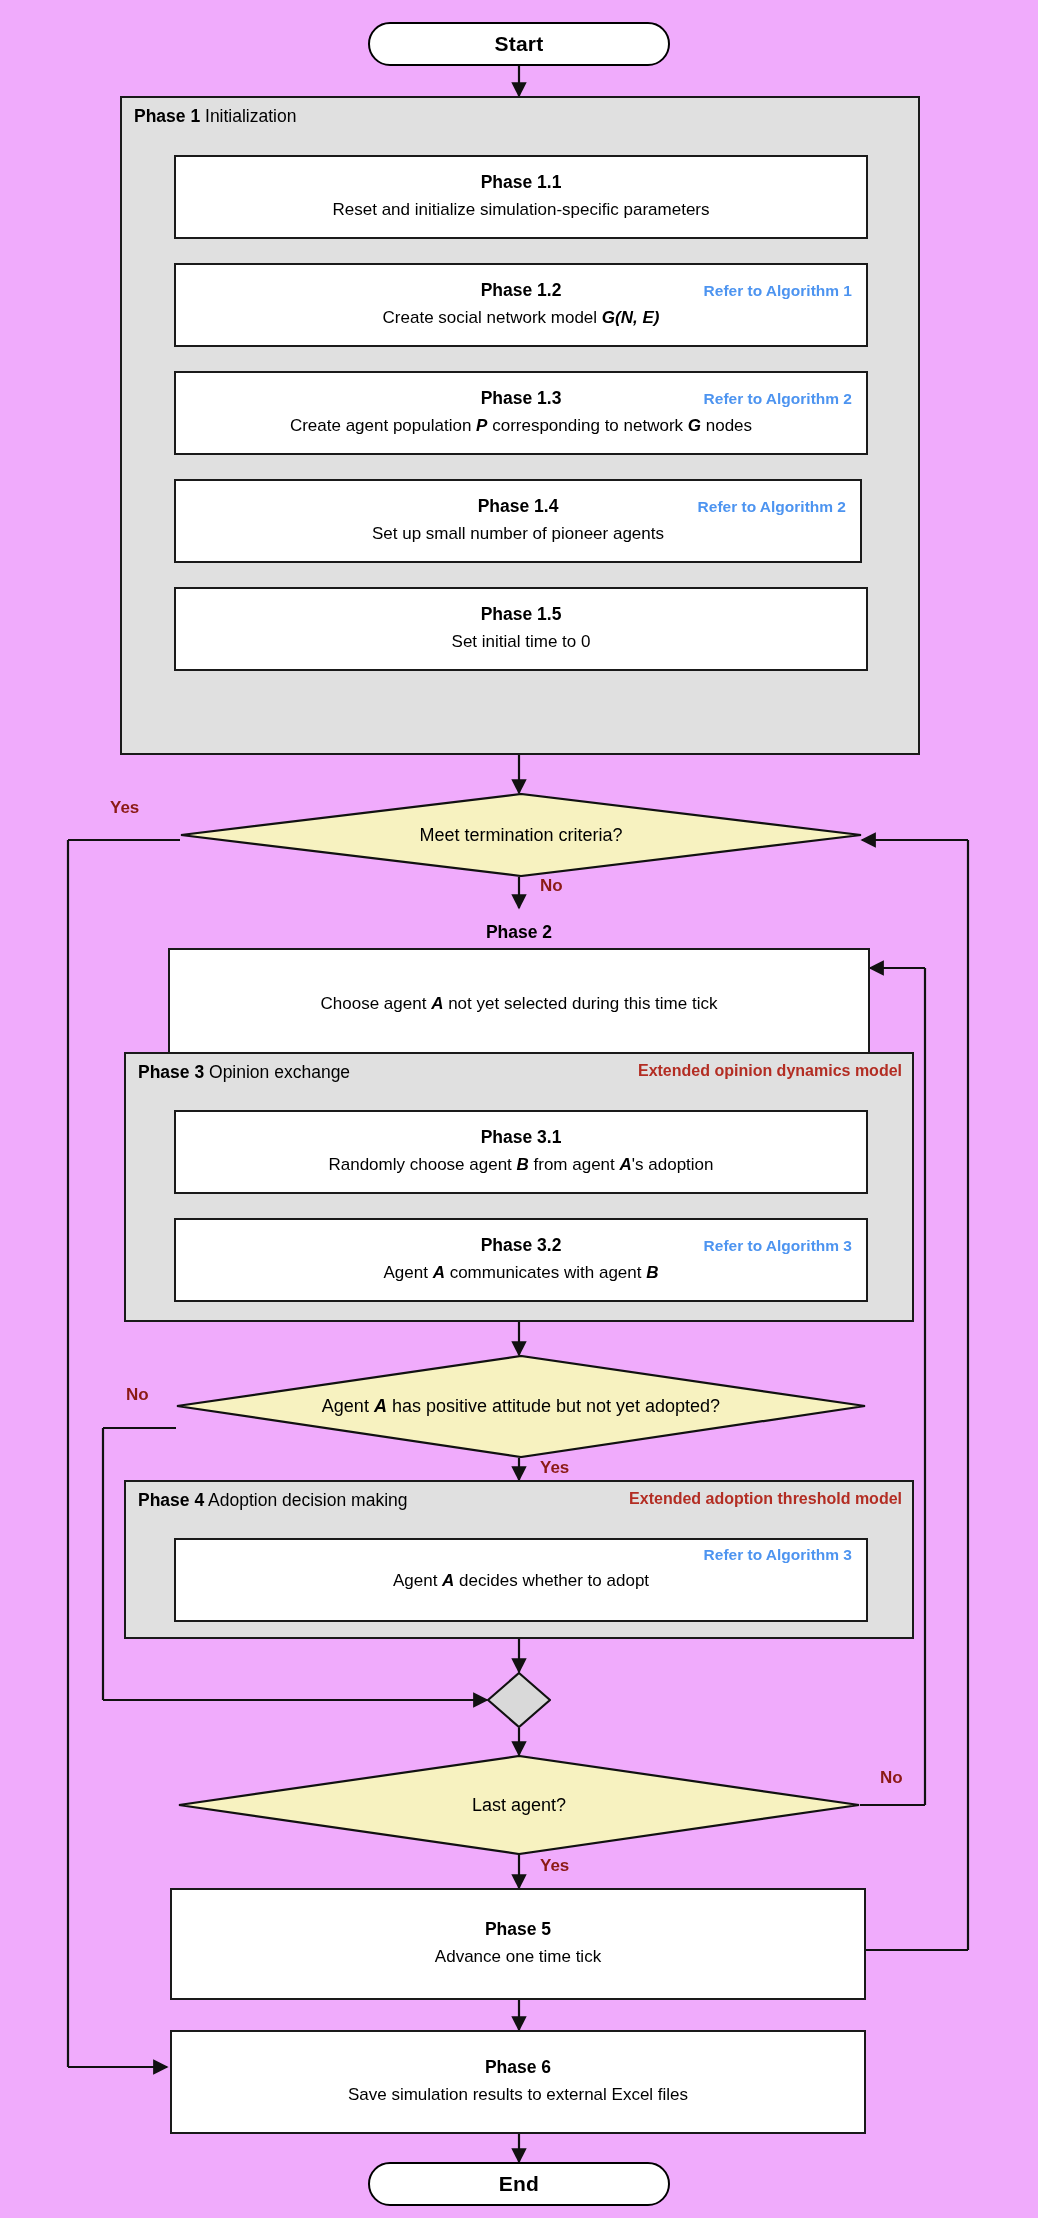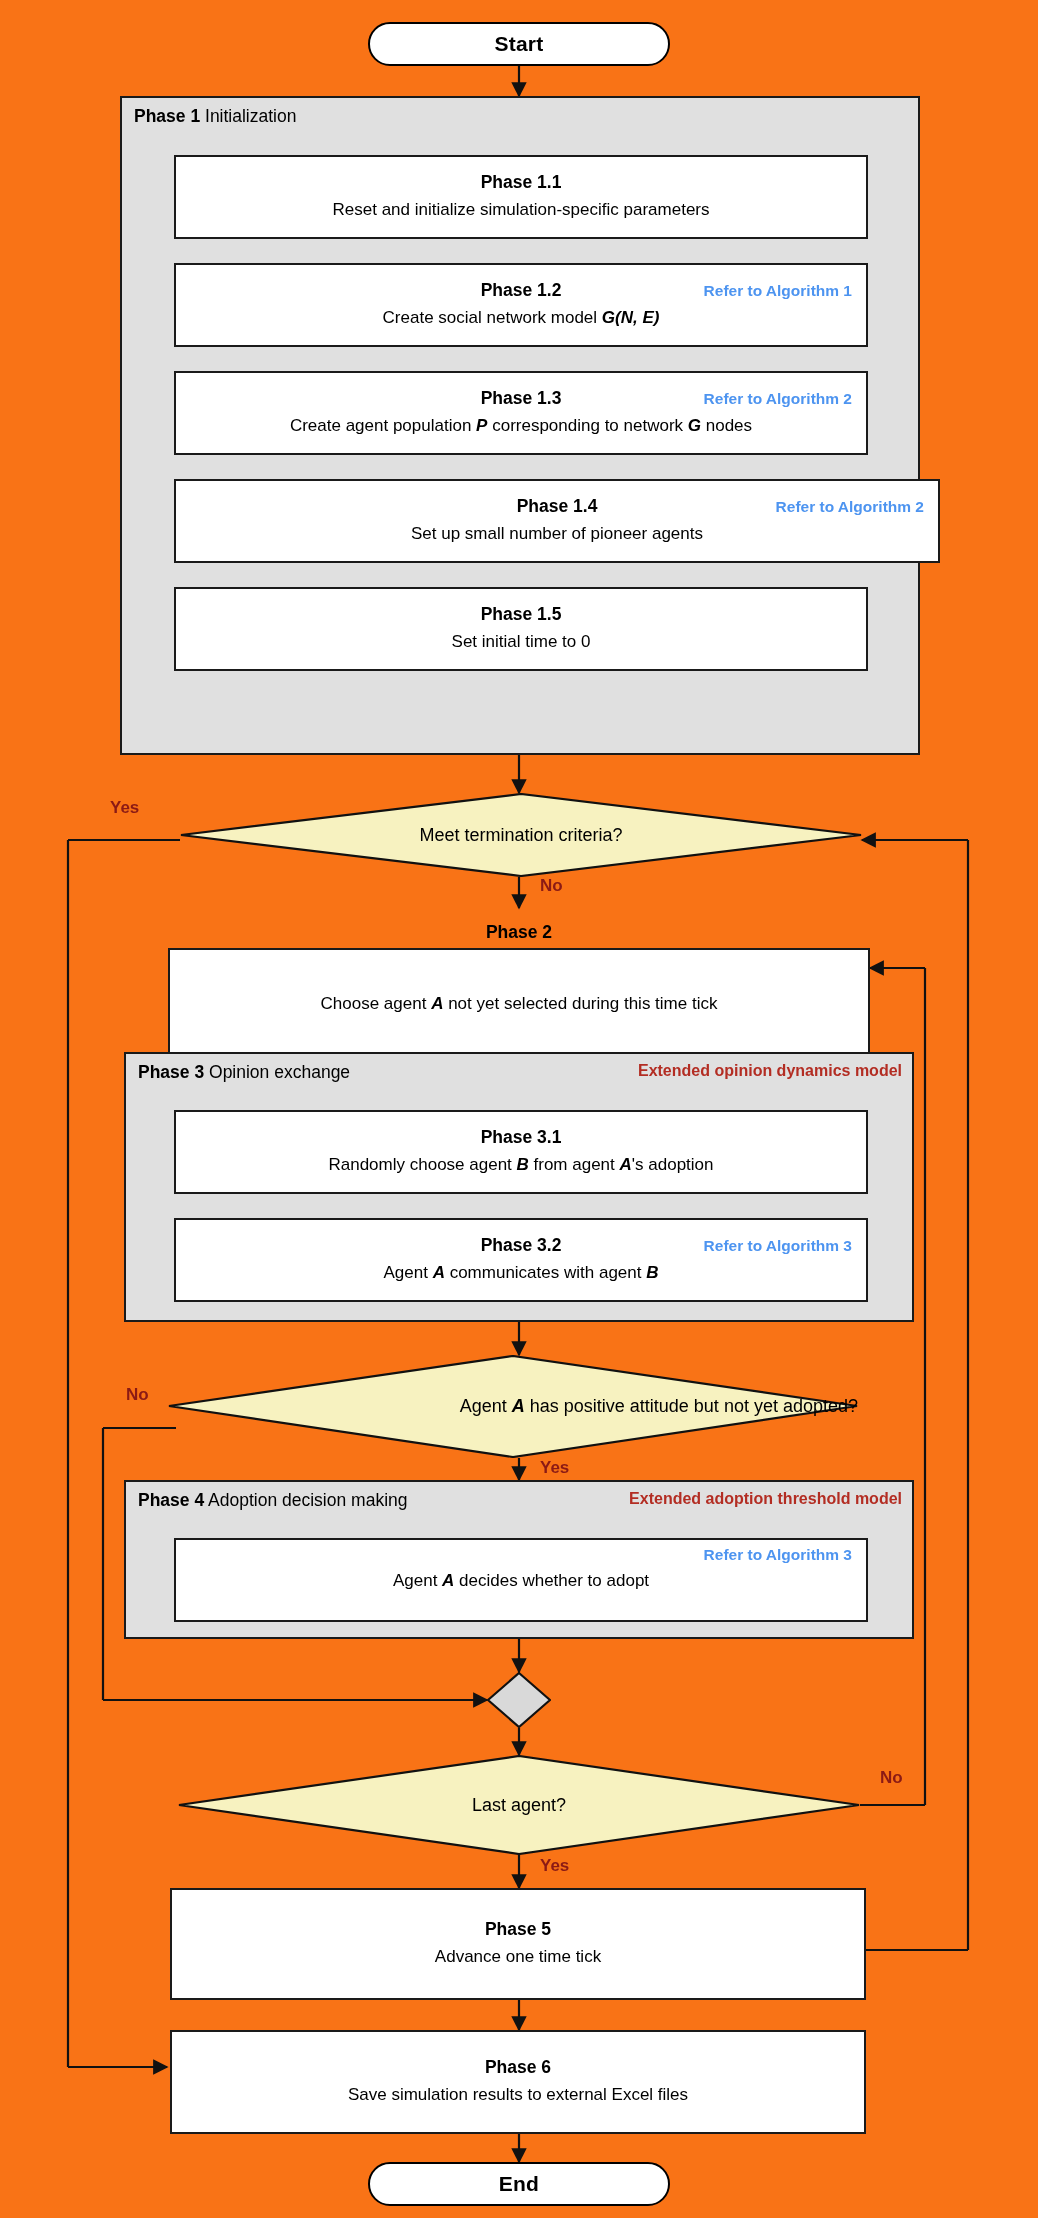--- a/index.html
+++ b/index.html
@@ -8,21 +8,21 @@
     background: #ffffff;
   }
   body {
     font-family: "Liberation Sans", sans-serif;
     color: #000;
   }
   #canvas {
     position: relative;
     width: 1038px;
     height: 2218px;
-    background: #f97316;
+    background: #f0abfc;
     overflow: hidden;
   }
   #wires {
     position: absolute;
     left: 0;
     top: 0;
     width: 1038px;
     height: 2218px;
     pointer-events: none;
   }
@@ -222,21 +222,21 @@
   <div class="node process" style="left:174px; top:371px; width:694px; height:84px;">
     <div class="proc-head-row">
       <span class="proc-title">Phase 1.3</span>
       <span class="algo-tag">Refer to Algorithm 2</span>
     </div>
     <div class="proc-body">
       <span>Create agent population </span><span class="v">P</span><span> corresponding to network </span><span class="v">G</span><span> nodes</span>
     </div>
   </div>
 
-  <div class="node process" style="left:174px; top:479px; width:766px; height:84px;">
+  <div class="node process" style="left:174px; top:479px; width:688px; height:84px;">
     <div class="proc-head-row">
       <span class="proc-title">Phase 1.4</span>
       <span class="algo-tag">Refer to Algorithm 2</span>
     </div>
     <div class="proc-body">
       <span>Set up small number of pioneer agents</span>
     </div>
   </div>
 
   <div class="node process" style="left:174px; top:587px; width:694px; height:84px;">
@@ -288,21 +288,21 @@
   <div class="node process" style="left:174px; top:1218px; width:694px; height:84px;">
     <div class="proc-head-row">
       <span class="proc-title">Phase 3.2</span>
       <span class="algo-tag">Refer to Algorithm 3</span>
     </div>
     <div class="proc-body">
       <span>Agent </span><span class="v">A</span><span> communicates with agent </span><span class="v">B</span>
     </div>
   </div>
 
-  <div class="diamond-wrap" style="left:168px; top:1355px; width:690px; height:103px;justify-content:flex-end;">
+  <div class="diamond-wrap" style="left:176px; top:1355px; width:690px; height:103px;">
     <svg width="690" height="103" viewBox="0 0 690 103">
       <polygon points="345,1 689,51 345,102 1,51" fill="#f7f2c0" stroke="#111" stroke-width="2.2"></polygon>
     </svg>
     <span class="diamond-label">
       <span>Agent </span><span class="v">A</span><span> has positive attitude but not yet adopted?</span>
     </span>
   </div>
   <div class="edge-label" style="left:126px; top:1385px;">No</div>
   <div class="edge-label" style="left:540px; top:1458px;">Yes</div>
 

